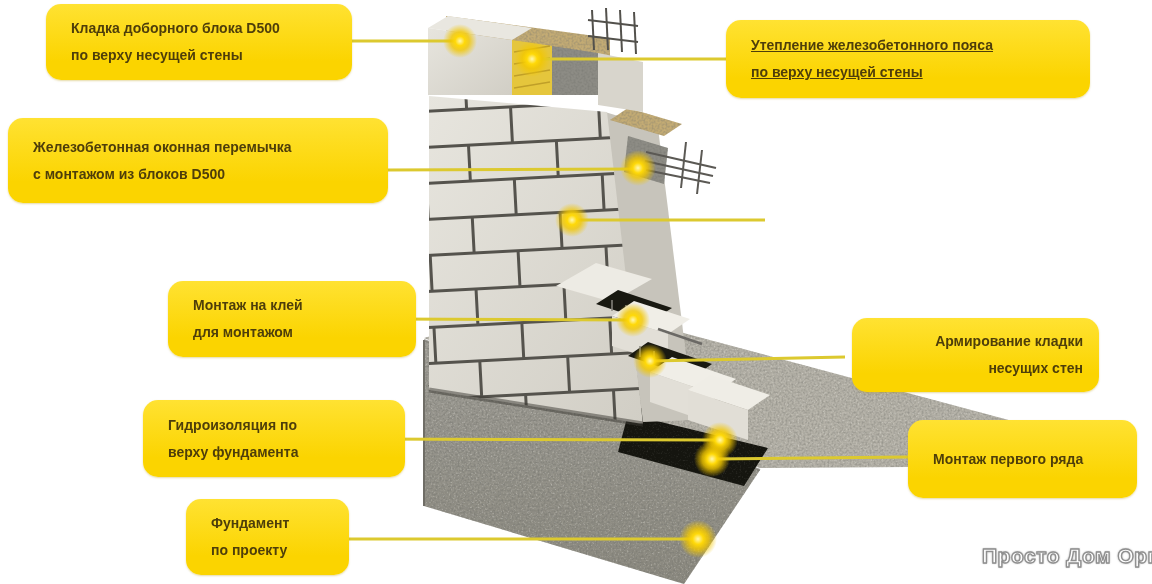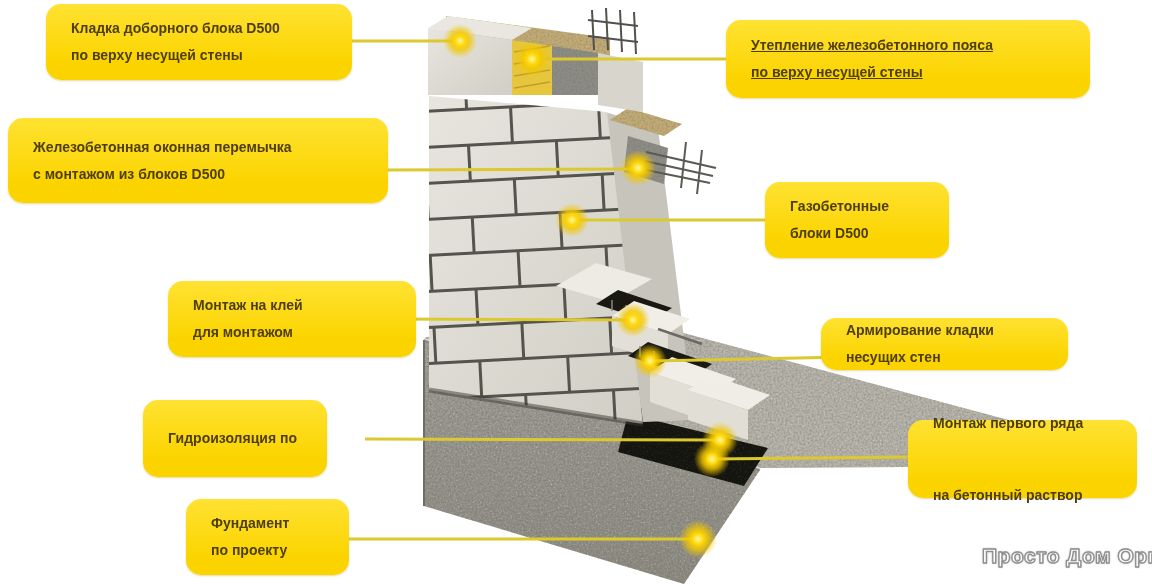--- a/index.html
+++ b/index.html
@@ -12,25 +12,25 @@
     border-radius:15px;
     display:flex;flex-direction:column;justify-content:center;
     padding:6px 16px 6px 25px;
     font-weight:bold;font-size:14px;line-height:27px;
     color:var(--callout-text,#4e3e0a);
     box-shadow:0 1px 2px rgba(180,150,0,.35);
   }
   .c1{left:46px;top:4px;width:306px;height:76px;}
   .c2{left:8px;top:118px;width:380px;height:85px;}
   .c3{left:168px;top:281px;width:248px;height:76px;}
-  .c4{left:143px;top:400px;width:184px;height:77px;padding-left:25px;}
+  .c4{left:143px;top:400px;width:262px;height:77px;padding-left:25px;}
   .c5{left:186px;top:499px;width:163px;height:76px;}
   .c6{left:726px;top:20px;width:364px;height:78px;text-decoration:underline;}
   .c7{left:765px;top:182px;width:184px;height:76px;}
-  .c8{left:821px;top:318px;width:247px;height:52px;}
+  .c8{left:852px;top:318px;width:247px;height:74px;align-items:flex-end;}
   .c9{left:908px;top:420px;width:229px;height:78px;gap:45px;}
   .watermark{
     position:absolute;left:982px;top:544px;white-space:nowrap;
     font-weight:bold;font-size:21px;letter-spacing:.5px;color:#ffffff;
     -webkit-text-stroke:1.3px #8f8f8f;
     text-shadow:0 0 2px rgba(130,130,130,.9),0 0 2px rgba(130,130,130,.9);
   }
   .leader{stroke:var(--leader,#dcc92f);stroke-width:3;}
 </style>
 </head>
@@ -186,36 +186,32 @@
   <div class="callout c2">
     <div>Железобетонная оконная перемычка</div>
     <div>с монтажом из блоков D500</div>
   </div>
   <div class="callout c3">
     <div>Монтаж на клей</div>
     <div>для монтажом</div>
   </div>
   <div class="callout c4">
     <div>Гидроизоляция по</div>
+    <div>верху фундамента</div>
   </div>
   <div class="callout c5">
     <div>Фундамент</div>
     <div>по проекту</div>
   </div>
   <div class="callout c6">
     <div>Утепление железобетонного пояса</div>
     <div>по верху несущей стены</div>
   </div>
-  <div class="callout c7">
-    <div>Газобетонные</div>
-    <div>блоки D500</div>
-  </div>
   <div class="callout c8">
     <div>Армирование кладки</div>
     <div>несущих стен</div>
   </div>
   <div class="callout c9">
     <div>Монтаж первого ряда</div>
-    <div>на бетонный раствор</div>
   </div>
 
   <div class="watermark">Просто Дом Орг</div>
 </div>
 
 </body></html>

